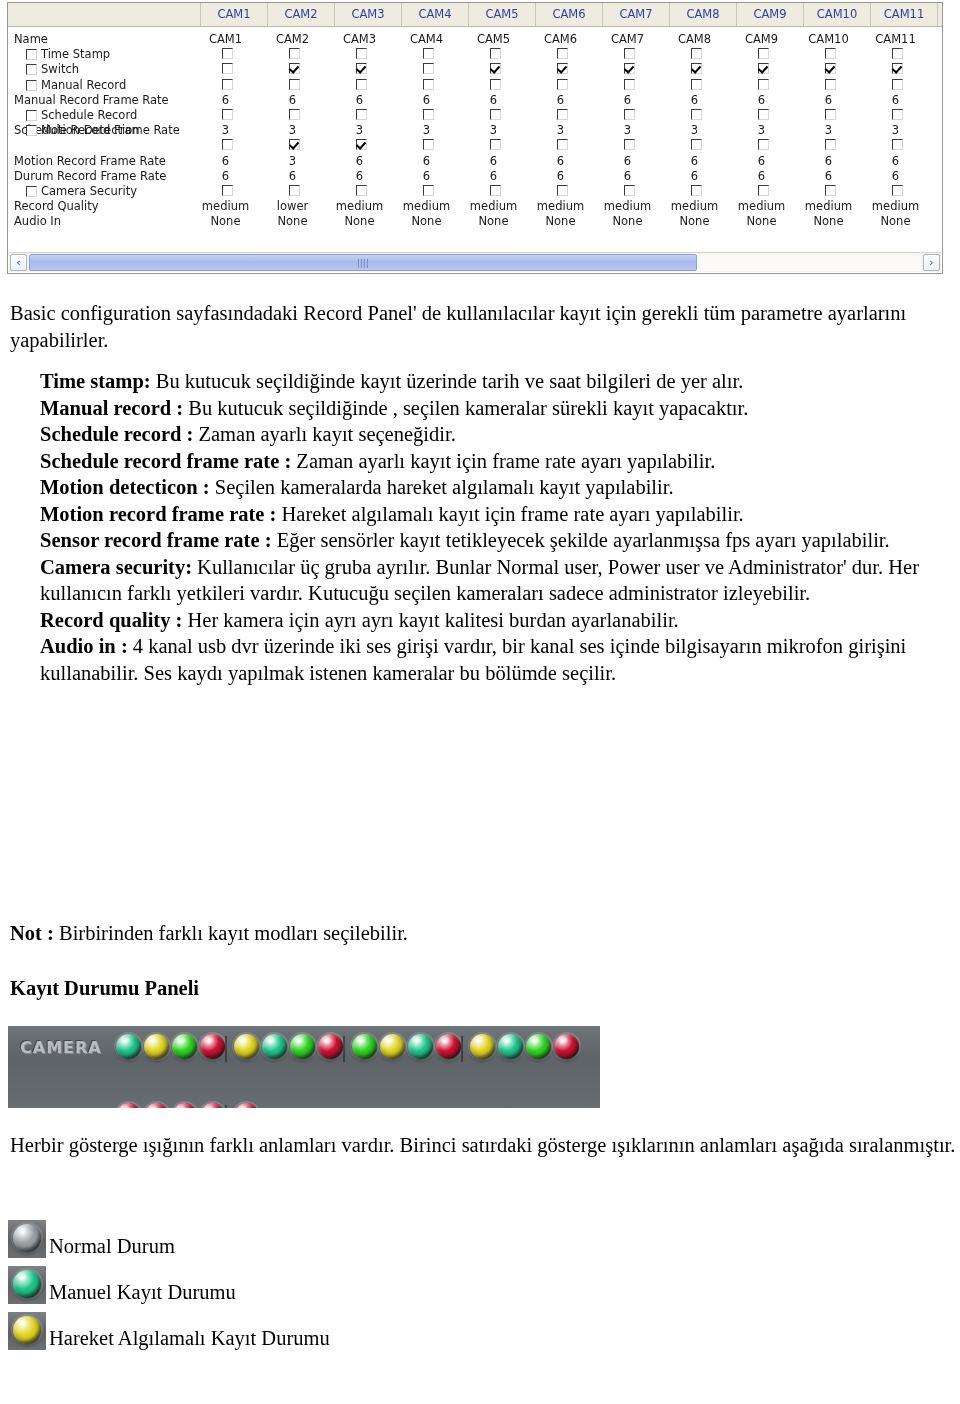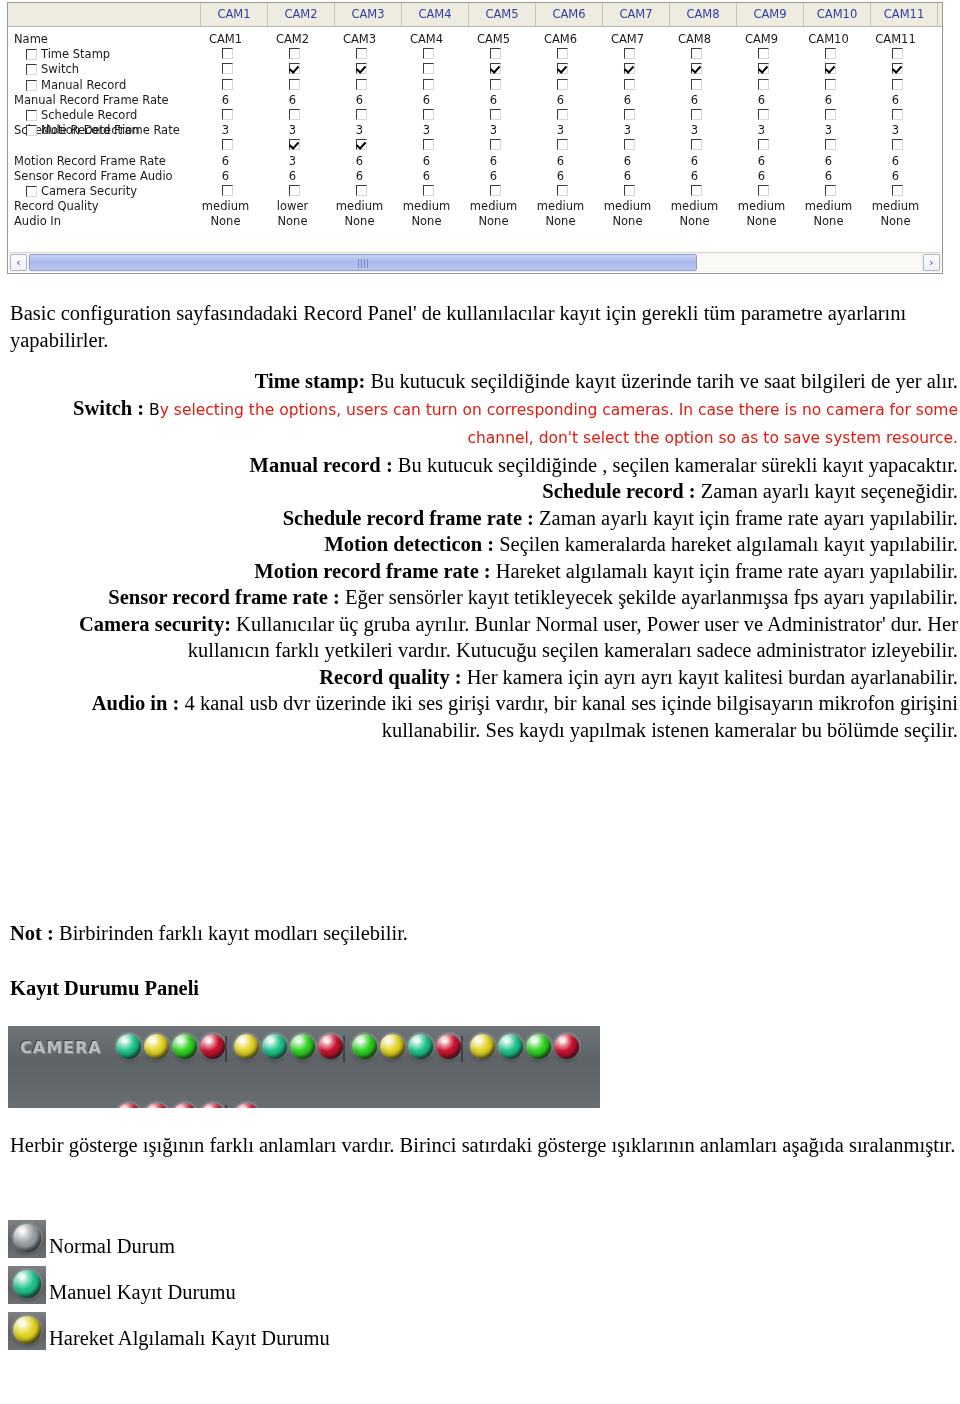--- a/index.html
+++ b/index.html
@@ -195,21 +195,20 @@
   }
   #intro-paragraph {
     left: 10px;
     top: 300px;
     width: 948px;
   }
   #definitions-block {
     left: 40px;
     top: 368px;
     width: 918px;
-    text-align: right;
   }
   .def { margin: 0; }
   .def b { font-weight: bold; }
   .red-note {
     color: #e01b10;
     font-family: "DejaVu Sans", "Liberation Sans", sans-serif;
     font-size: 15.5px;
   }
   .red-note .lead-black { color: #000000; }
 
@@ -349,21 +348,21 @@
       <div id="grid-labels">
           <div class="rowlabel" style="top: 4px;"><span>Name</span></div>
           <div class="rowlabel indent" style="top: 19.2px;"><span class="cb"></span><span>Time Stamp</span></div>
           <div class="rowlabel indent" style="top: 34.4px;"><span class="cb"></span><span>Switch</span></div>
           <div class="rowlabel indent" style="top: 49.6px;"><span class="cb"></span><span>Manual Record</span></div>
           <div class="rowlabel" style="top: 64.8px;"><span>Manual Record Frame Rate</span></div>
           <div class="rowlabel indent" style="top: 80px;"><span class="cb"></span><span>Schedule Record</span></div>
           <div class="rowlabel" style="top: 95.2px;"><span>Schedule Record Frame Rate</span></div>
           <div class="rowlabel indent" style="top: 95px;"><span class="cb"></span><span>Motion Detection</span></div>
           <div class="rowlabel" style="top: 125.6px;"><span>Motion Record Frame Rate</span></div>
-          <div class="rowlabel" style="top: 140.8px;"><span>Sensor Record Frame Audio</span></div>
+          <div class="rowlabel" style="top: 140.8px;"><span>Durum Record Frame Rate</span></div>
           <div class="rowlabel indent" style="top: 156px;"><span class="cb"></span><span>Camera Security</span></div>
           <div class="rowlabel" style="top: 171.2px;"><span>Record Quality</span></div>
           <div class="rowlabel" style="top: 186.4px;"><span>Audio In</span></div>
         </div>
       <div id="grid-cells">
           <div class="cell" style="left: 184px; width: 67px; top: 4px;">CAM1</div>
           <div class="cell" style="left: 251px; width: 67px; top: 4px;">CAM2</div>
           <div class="cell" style="left: 318px; width: 67px; top: 4px;">CAM3</div>
           <div class="cell" style="left: 385px; width: 67px; top: 4px;">CAM4</div>
           <div class="cell" style="left: 452px; width: 67px; top: 4px;">CAM5</div>
@@ -652,21 +651,20 @@
       <div class="hs-btn hs-right">›</div>
     </div>
 
   </div>
 </div>
 
 <div class="prose" id="intro-paragraph">Basic configuration   sayfasındadaki Record Panel' de kullanılacılar kayıt için gerekli tüm parametre ayarlarını yapabilirler.</div>
 
 <div class="prose" id="definitions-block">
     <p class="def"><b>Time stamp:</b><span> Bu kutucuk seçildiğinde kayıt üzerinde tarih ve saat  bilgileri de yer alır.</span></p>
-    <p class="def"><b>Switch :</b><span class="red-note"><span class="lead-black"> B</span><span>y selecting the options, users can turn on corresponding cameras. In case there is no camera for some channel, don't select the option so as to save system resource.</span></span></p>
     <p class="def"><b>Manual record :</b><span> Bu kutucuk seçildiğinde , seçilen kameralar  sürekli kayıt yapacaktır.</span></p>
     <p class="def"><b>Schedule record :</b><span> Zaman ayarlı kayıt seçeneğidir.</span></p>
     <p class="def"><b>Schedule record frame rate :</b><span> Zaman ayarlı kayıt için frame rate ayarı yapılabilir.</span></p>
     <p class="def"><b>Motion detecticon :</b><span>  Seçilen kameralarda hareket algılamalı kayıt yapılabilir.</span></p>
     <p class="def"><b>Motion record frame rate  :</b><span> Hareket algılamalı kayıt için frame rate ayarı yapılabilir.</span></p>
     <p class="def"><b>Sensor record frame rate :</b><span> Eğer sensörler kayıt tetikleyecek şekilde ayarlanmışsa fps ayarı yapılabilir.</span></p>
     <p class="def"><b>Camera security:</b><span> Kullanıcılar üç gruba ayrılır. Bunlar Normal user,  Power user ve Administrator' dur. Her kullanıcın farklı yetkileri vardır.  Kutucuğu seçilen kameraları sadece administrator izleyebilir.</span></p>
     <p class="def"><b>Record quality :</b><span>  Her kamera için ayrı ayrı kayıt kalitesi burdan ayarlanabilir.</span></p>
     <p class="def"><b>Audio in :</b><span> 4 kanal usb dvr  üzerinde iki ses girişi vardır, bir kanal ses içinde bilgisayarın mikrofon girişini kullanabilir. Ses kaydı yapılmak istenen kameralar bu bölümde seçilir.</span></p>
   </div>

